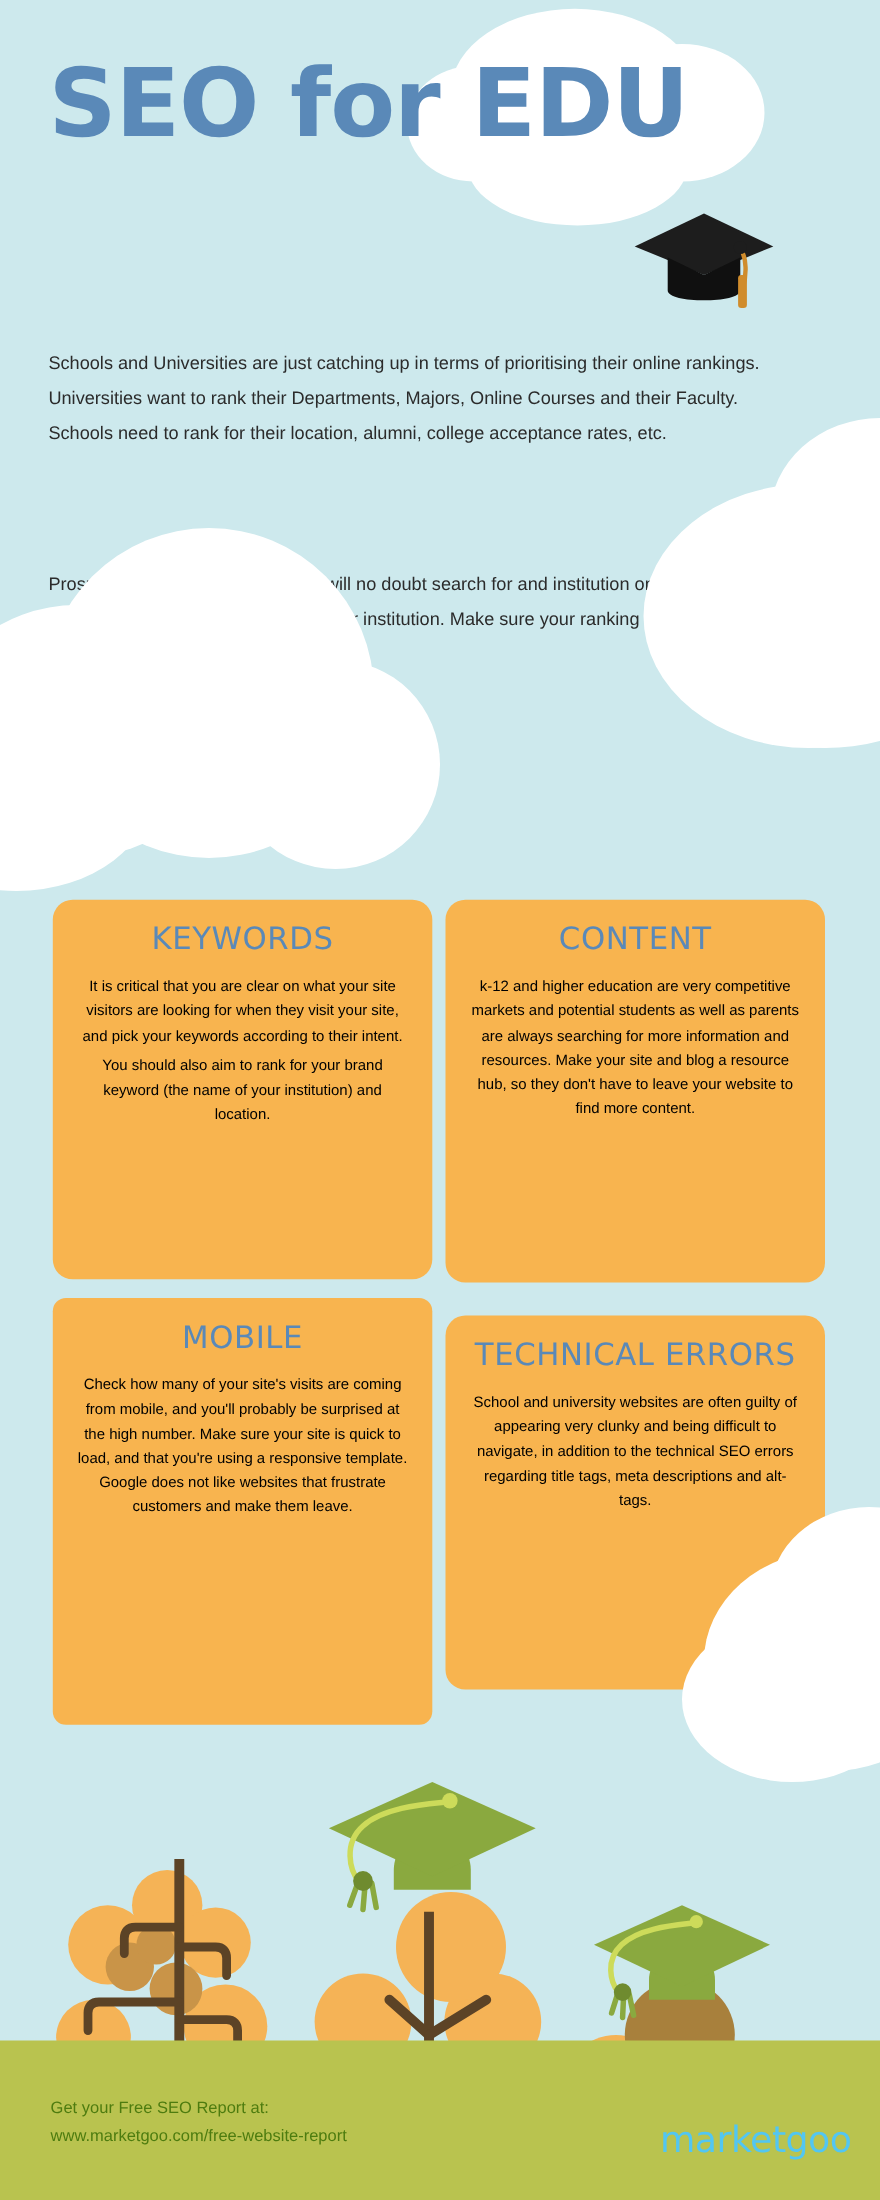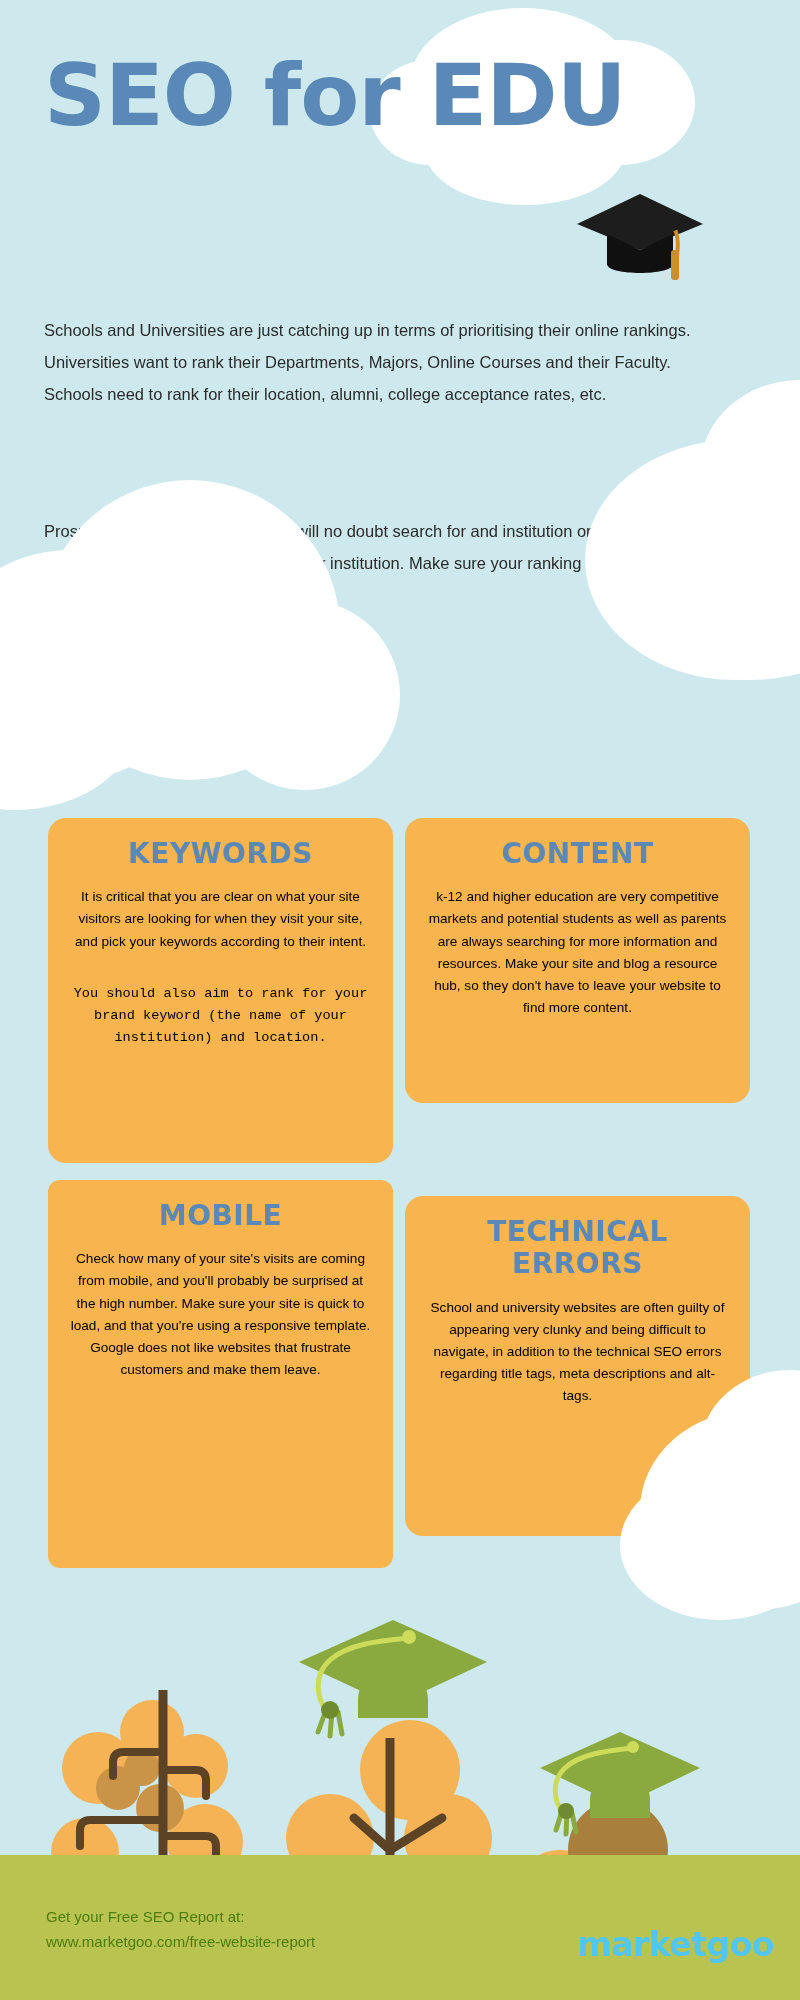--- a/index.html
+++ b/index.html
@@ -56,50 +56,50 @@
   
   .card {
     position:absolute;
     background:#f8b44f;
     border-radius:18px;
     padding:20px 22px 22px;
     text-align:center;
   }
   .card-title {
     color:#5a89b8;
-    font-weight:bold;
+    font-weight:normal;
     font-size:28px;
     letter-spacing:0.5px;
     line-height:1.16;
     margin-bottom:16px;
     font-family:"DejaVu Sans", sans-serif;
   }
   .card-body { color:#000000; font-size:13.6px; line-height:1.62; }
-  .card-body p + p { margin-top:30px;font-family:Liberation Mono, monospace; }
+  .card-body p + p { margin-top:5px; }
 
   #card-keywords  { left:48px;  top:818px;  width:345px; height:345px; }
-  #card-content   { left:405px; top:818px;  width:345px; height:285px; }
+  #card-content   { left:405px; top:818px;  width:345px; height:348px; }
   #card-mobile    { left:48px;  top:1180px; width:345px; height:388px;border-radius:12px; }
   #card-technical { left:405px; top:1180px; width:345px; height:340px;margin-top:16px; }
 
   
   #scene { position:absolute; left:0; top:1520px; width:800px; height:480px; }
 
   
   #footer-bar {
     position:absolute; left:0; top:1855px; width:800px; height:145px;
     background:#b9c34f;
   }
   #footer-text {
     position:absolute; left:46px; top:1905px;
     color:#4d7c0f; font-size:15px; line-height:1.65;
   }
   #brand-logo {
     position:absolute; right:26px; top:1925px;
-    color:#52c6f2; font-size:33px; font-weight:bold;
+    color:#52c6f2; font-size:33px; font-weight:normal;
     letter-spacing:-0.5px;
     font-family:"DejaVu Sans", sans-serif;
   }
 </style>
 </head>
 <body>
 
 <div class="page">
 
   <div class="cloud" id="cloud-top-a"></div>

